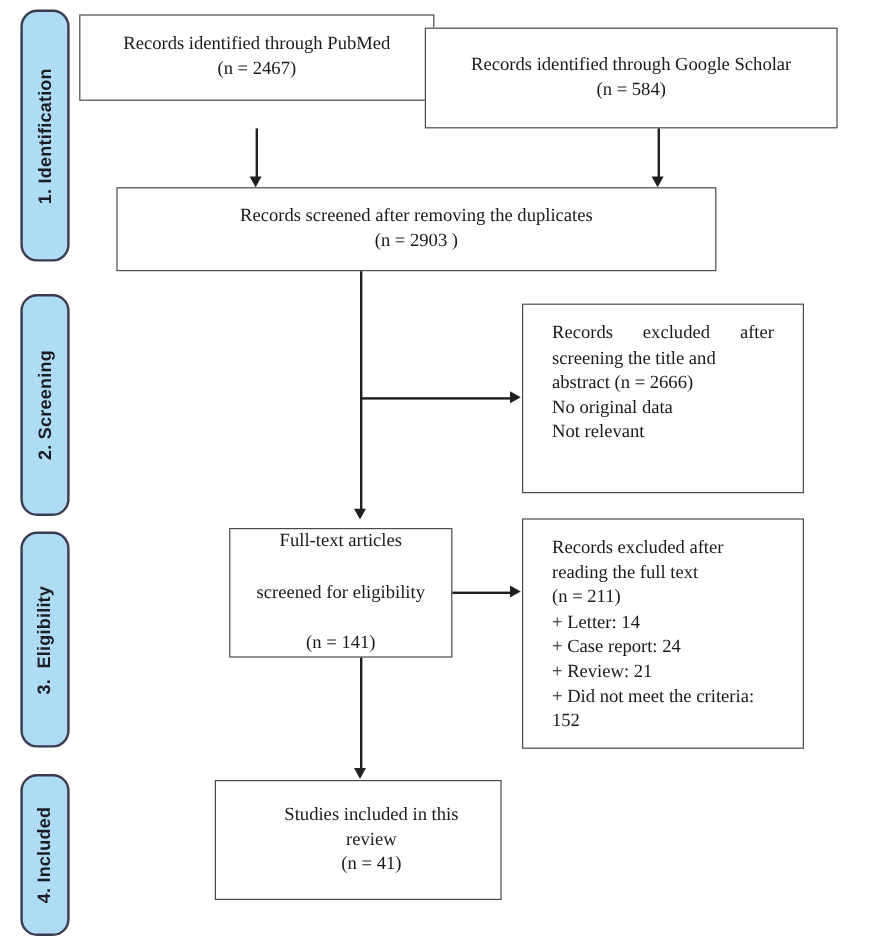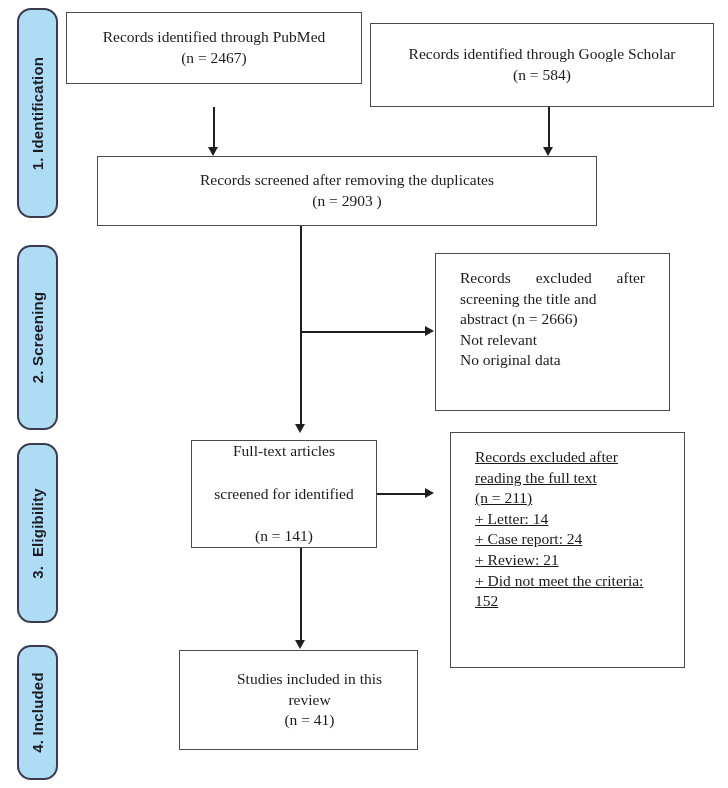--- a/index.html
+++ b/index.html
@@ -111,21 +111,21 @@
 
   <div class="stage" style="left:17px; top:645px; width:41px; height:135px;">
     <span class="stage-label">4. Included</span>
   </div>
 
   <div class="node center" style="left:66px; top:12px; width:296px; height:72px;">
     <span class="line">Records identified through PubMed</span>
     <span class="line">(n = 2467)</span>
   </div>
 
-  <div class="node center" style="left:370px; top:23px; width:344px; height:84px;">
+  <div class="node center" style="left:354px; top:23px; width:344px; height:84px;">
     <span class="line">Records identified through Google Scholar</span>
     <span class="line">(n = 584)</span>
   </div>
 
   <div class="vline" style="left:213px; top:107px; height:42px;"></div>
   <div class="arrow-down" style="left:208px; top:147px;"></div>
 
   <div class="vline" style="left:548px; top:107px; height:42px;"></div>
   <div class="arrow-down" style="left:543px; top:147px;"></div>
 
@@ -136,34 +136,34 @@
 
   <div class="vline" style="left:300px; top:226px; height:200px;"></div>
   <div class="arrow-down" style="left:295px; top:424px;"></div>
 
   <div class="hline" style="left:300px; top:331px; width:126px;"></div>
   <div class="arrow-right" style="left:425px; top:326px;"></div>
 
   <div class="node justified" style="left:435px; top:253px; width:235px; height:158px;">
     <span class="line">Records excluded after screening the title and</span>
     <span class="line plain">abstract (n = 2666)</span>
+    <span class="line plain">No original data</span>
     <span class="line plain">Not relevant</span>
-    <span class="line plain">No original data</span>
   </div>
 
   <div class="node center" style="left:191px; top:440px; width:186px; height:108px;gap:22px;">
     <span class="line">Full-text articles</span>
-    <span class="line">screened for identified</span>
+    <span class="line">screened for eligibility</span>
     <span class="line">(n = 141)</span>
   </div>
 
   <div class="hline" style="left:377px; top:493px; width:49px;"></div>
   <div class="arrow-right" style="left:425px; top:488px;"></div>
 
-  <div class="node justified" style="left:450px; top:432px; width:235px; height:236px;text-decoration:underline;">
+  <div class="node justified" style="left:435px; top:432px; width:235px; height:192px;">
     <span class="line">Records excluded after</span>
     <span class="line plain">reading the full text</span>
     <span class="line plain">(n = 211)</span>
     <span class="line plain">+ Letter: 14</span>
     <span class="line plain">+ Case report: 24</span>
     <span class="line plain">+ Review: 21</span>
     <span class="line">+ Did not meet the criteria:</span>
     <span class="line plain">152</span>
   </div>
 

